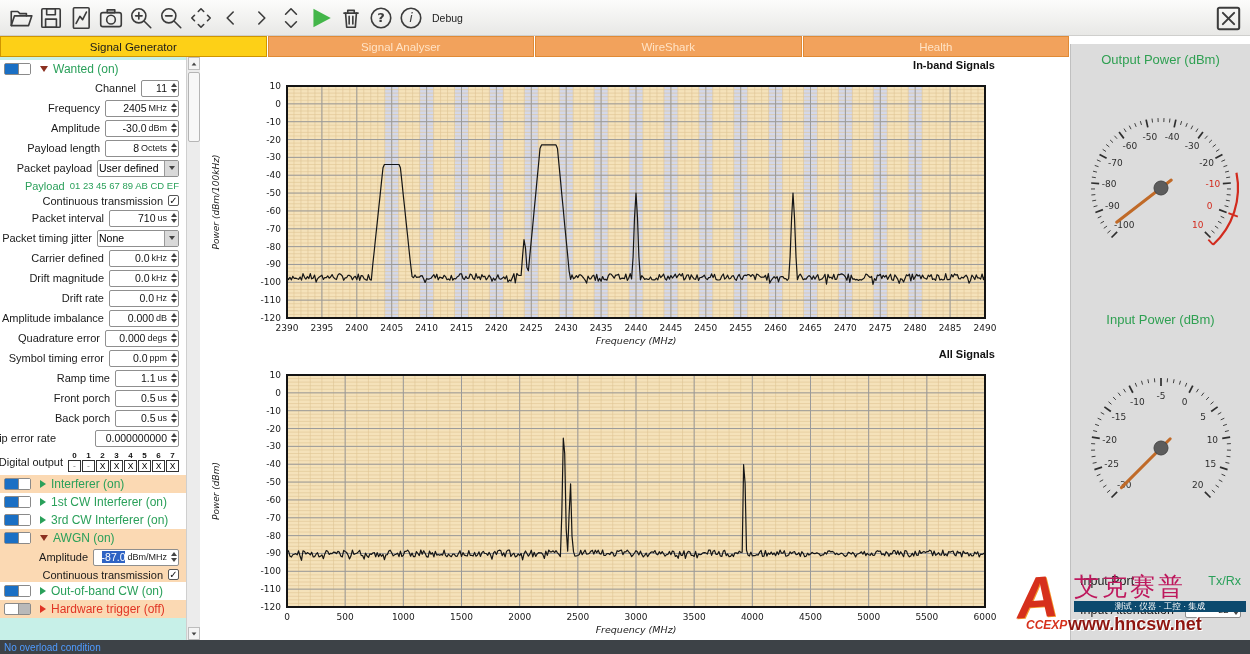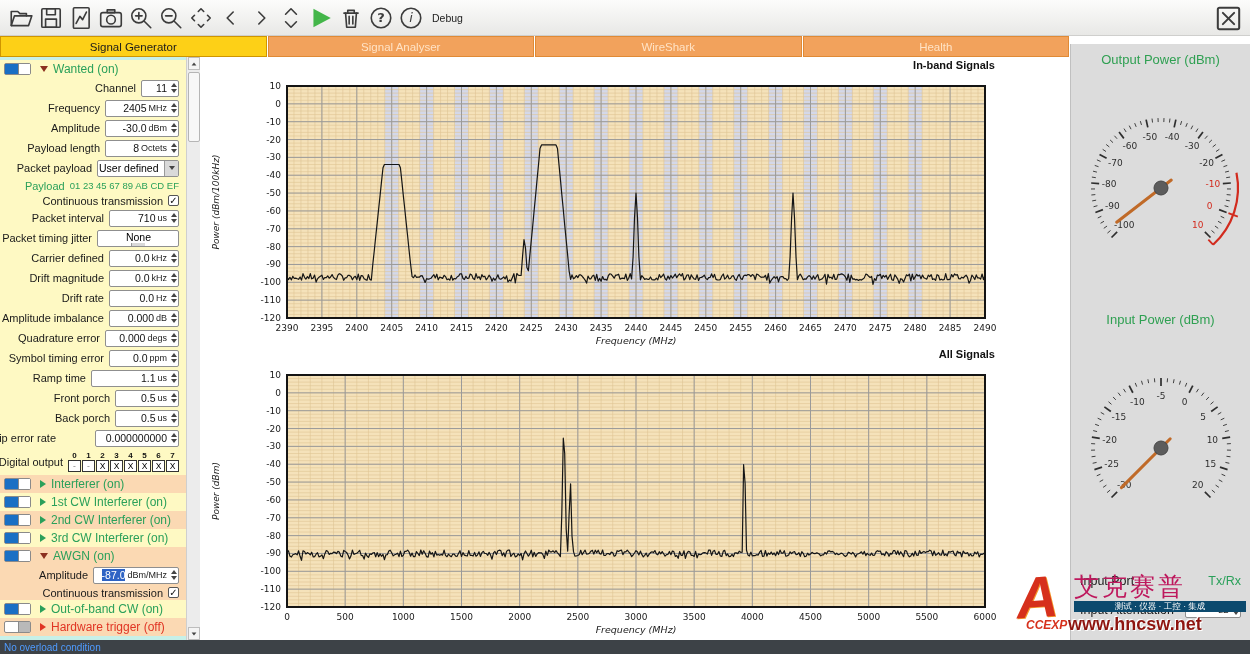--- a/index.html
+++ b/index.html
@@ -20,21 +20,21 @@
   
   #tabbar{position:absolute;left:0;top:36px;width:1070px;height:21px;display:flex;background:#fff}
   .tab{flex:1;display:flex;align-items:center;justify-content:center;font-size:11.5px;
     margin-right:1px;border:1px solid #e08a35;background:#f2a25c;color:#ffe3c6;cursor:pointer}
   .tab.active{background:#fdd017;border-color:#cf9500;color:#1a1a1a}
 
   
   #sidebar{position:absolute;left:0;top:57px;width:186px;height:583px;background:#c7f0e8;
     display:flex;flex-direction:column;padding-top:3px;overflow:hidden}
   .srow{display:flex;align-items:center;flex:none;padding-right:7px}
-  .bg-c{background:#fef9c3}.bg-p{background:#fbd9b3}
+  .bg-c{background:#ffffff}.bg-p{background:#fbd9b3}
   .row-h{height:18px;padding-left:4px}
   .row-f{height:20px;justify-content:flex-end}
   .row-s{height:15px;justify-content:flex-end}
   .row-b{height:27px;justify-content:flex-end}
   .toggle{width:27px;height:12px;border:1px solid #8a8a8a;border-radius:2px;display:flex;flex:none;background:#fff;cursor:pointer}
   .toggle .fill{flex:1}
   .toggle .knob{width:12px;flex:none;border-left:1px solid #8a8a8a;background:#fff}
   .toggle.on .fill{background:#1a6fc4}
   .toggle.off .knob{background:#b9b9b9}
   .tri{width:0;height:0;flex:none;margin:0 5px 0 9px}
@@ -297,21 +297,21 @@
           <span class="fval">710</span>
           <span class="funit">us</span>
           <span class="spin">
             <span class="tu"></span>
             <span class="td"></span>
           </span>
         </span>
       </div>
       <div class="srow row-f bg-c">
         <span class="flabel">Packet timing jitter</span>
-        <span class="fbox" style="width: 82px; flex-direction: column;">
+        <span class="fbox" style="width: 82px;">
           <span class="dval">None</span>
           <span class="dbtn">
             <span class="td"></span>
           </span>
         </span>
       </div>
       <div class="srow row-f bg-c">
         <span class="flabel">Carrier defined</span>
         <span class="fbox" style="width: 70px;">
           <span class="fval">0.0</span>
@@ -372,21 +372,21 @@
           <span class="fval">0.0</span>
           <span class="funit">ppm</span>
           <span class="spin">
             <span class="tu"></span>
             <span class="td"></span>
           </span>
         </span>
       </div>
       <div class="srow row-f bg-c">
         <span class="flabel">Ramp time</span>
-        <span class="fbox" style="width: 88px;">
+        <span class="fbox" style="width: 64px;">
           <span class="fval">1.1</span>
           <span class="funit">us</span>
           <span class="spin">
             <span class="tu"></span>
             <span class="td"></span>
           </span>
         </span>
       </div>
       <div class="srow row-f bg-c">
         <span class="flabel">Front porch</span>
@@ -453,28 +453,20 @@
         <span class="tri col" style="color: rgb(42, 160, 90);"></span>
         <span class="htitle c-on">Interferer (on)</span>
       </div>
       <div class="srow row-h bg-c">
         <span class="toggle on">
           <span class="fill"></span>
           <span class="knob"></span>
         </span>
         <span class="tri col" style="color: rgb(42, 160, 90);"></span>
         <span class="htitle c-on">1st CW Interferer (on)</span>
-      </div>
-      <div class="srow row-h bg-p">
-        <span class="toggle on">
-          <span class="fill"></span>
-          <span class="knob"></span>
-        </span>
-        <span class="tri col" style="color: rgb(42, 160, 90);"></span>
-        <span class="htitle c-on">2nd CW Interferer (on)</span>
       </div>
       <div class="srow row-h bg-c">
         <span class="toggle on">
           <span class="fill"></span>
           <span class="knob"></span>
         </span>
         <span class="tri col" style="color: rgb(42, 160, 90);"></span>
         <span class="htitle c-on">3rd CW Interferer (on)</span>
       </div>
       <div class="srow row-h bg-p">

